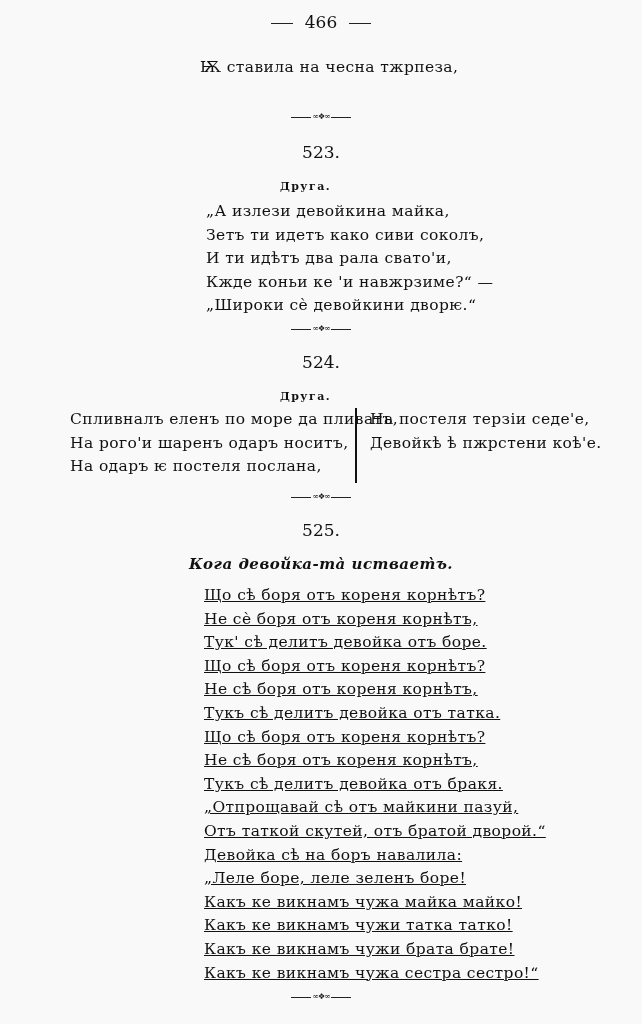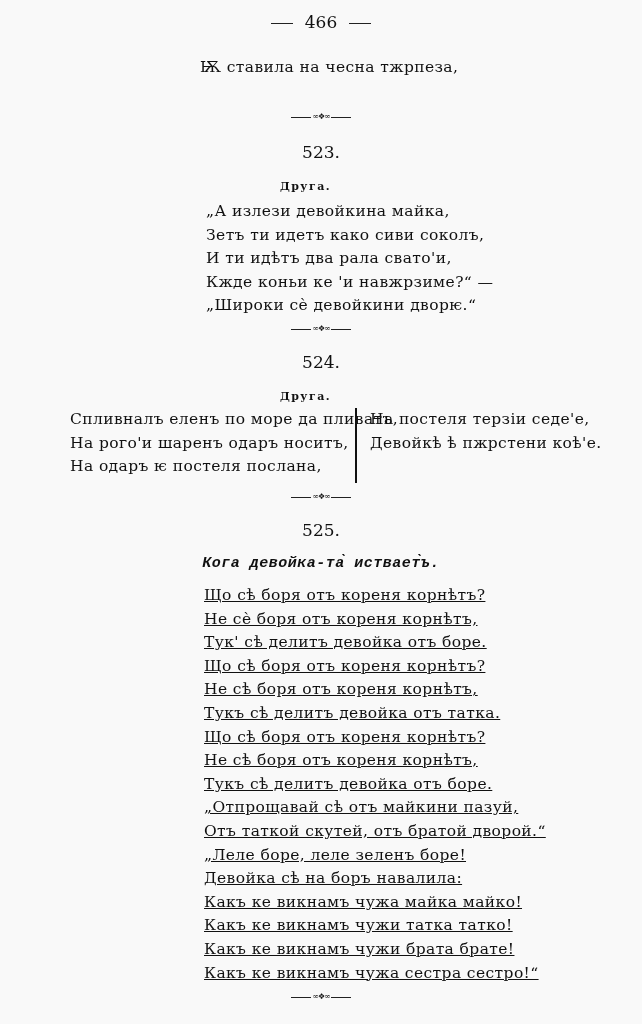--- a/index.html
+++ b/index.html
@@ -75,35 +75,35 @@
   <span class="line">Девойкѣ ѣ пжрстени коѣ'е.</span>
 </div>
 
 <div class="divider" style="top:492px;">
   <span class="rule"></span>
     <span class="orn">∞❖∞</span>
     <span class="rule"></span>
 </div>
 
 <div class="song-num" style="top:520px;">525.</div>
-<div class="song-title" style="top:555px;font-family:Liberation Mono, monospace;">Кога девойка-та̀ иствает̀ъ.</div>
+<div class="song-title" style="top:555px;">Кога девойка-та̀ иствает̀ъ.</div>
 <div class="verse" style="left:204px; top:584px;text-decoration:underline;">
   <span class="line">Що сѣ боря отъ кореня корнѣтъ?</span>
   <span class="line">Не сѐ боря отъ кореня корнѣтъ,</span>
   <span class="line">Тук' сѣ делитъ девойка отъ боре.</span>
   <span class="line">Що сѣ боря отъ кореня корнѣтъ?</span>
   <span class="line">Не сѣ боря отъ кореня корнѣтъ,</span>
   <span class="line">Тукъ сѣ делитъ девойка отъ татка.</span>
   <span class="line">Що сѣ боря отъ кореня корнѣтъ?</span>
   <span class="line">Не сѣ боря отъ кореня корнѣтъ,</span>
-  <span class="line">Тукъ сѣ делитъ девойка отъ боре.</span>
+  <span class="line">Тукъ сѣ делитъ девойка отъ бракя.</span>
   <span class="line">„Отпрощавай сѣ отъ майкини пазуй,</span>
   <span class="line">Отъ таткой скутей, отъ братой дворой.“</span>
+  <span class="line">Девойка сѣ на боръ навалила:</span>
   <span class="line">„Леле боре, леле зеленъ боре!</span>
-  <span class="line">Девойка сѣ на боръ навалила:</span>
   <span class="line">Какъ ке викнамъ чужа майка майко!</span>
   <span class="line">Какъ ке викнамъ чужи татка татко!</span>
   <span class="line">Какъ ке викнамъ чужи брата брате!</span>
   <span class="line">Какъ ке викнамъ чужа сестра сестро!“</span>
 </div>
 
 <div class="divider" style="top:992px;">
   <span class="rule"></span>
     <span class="orn">∞❖∞</span>
     <span class="rule"></span>

